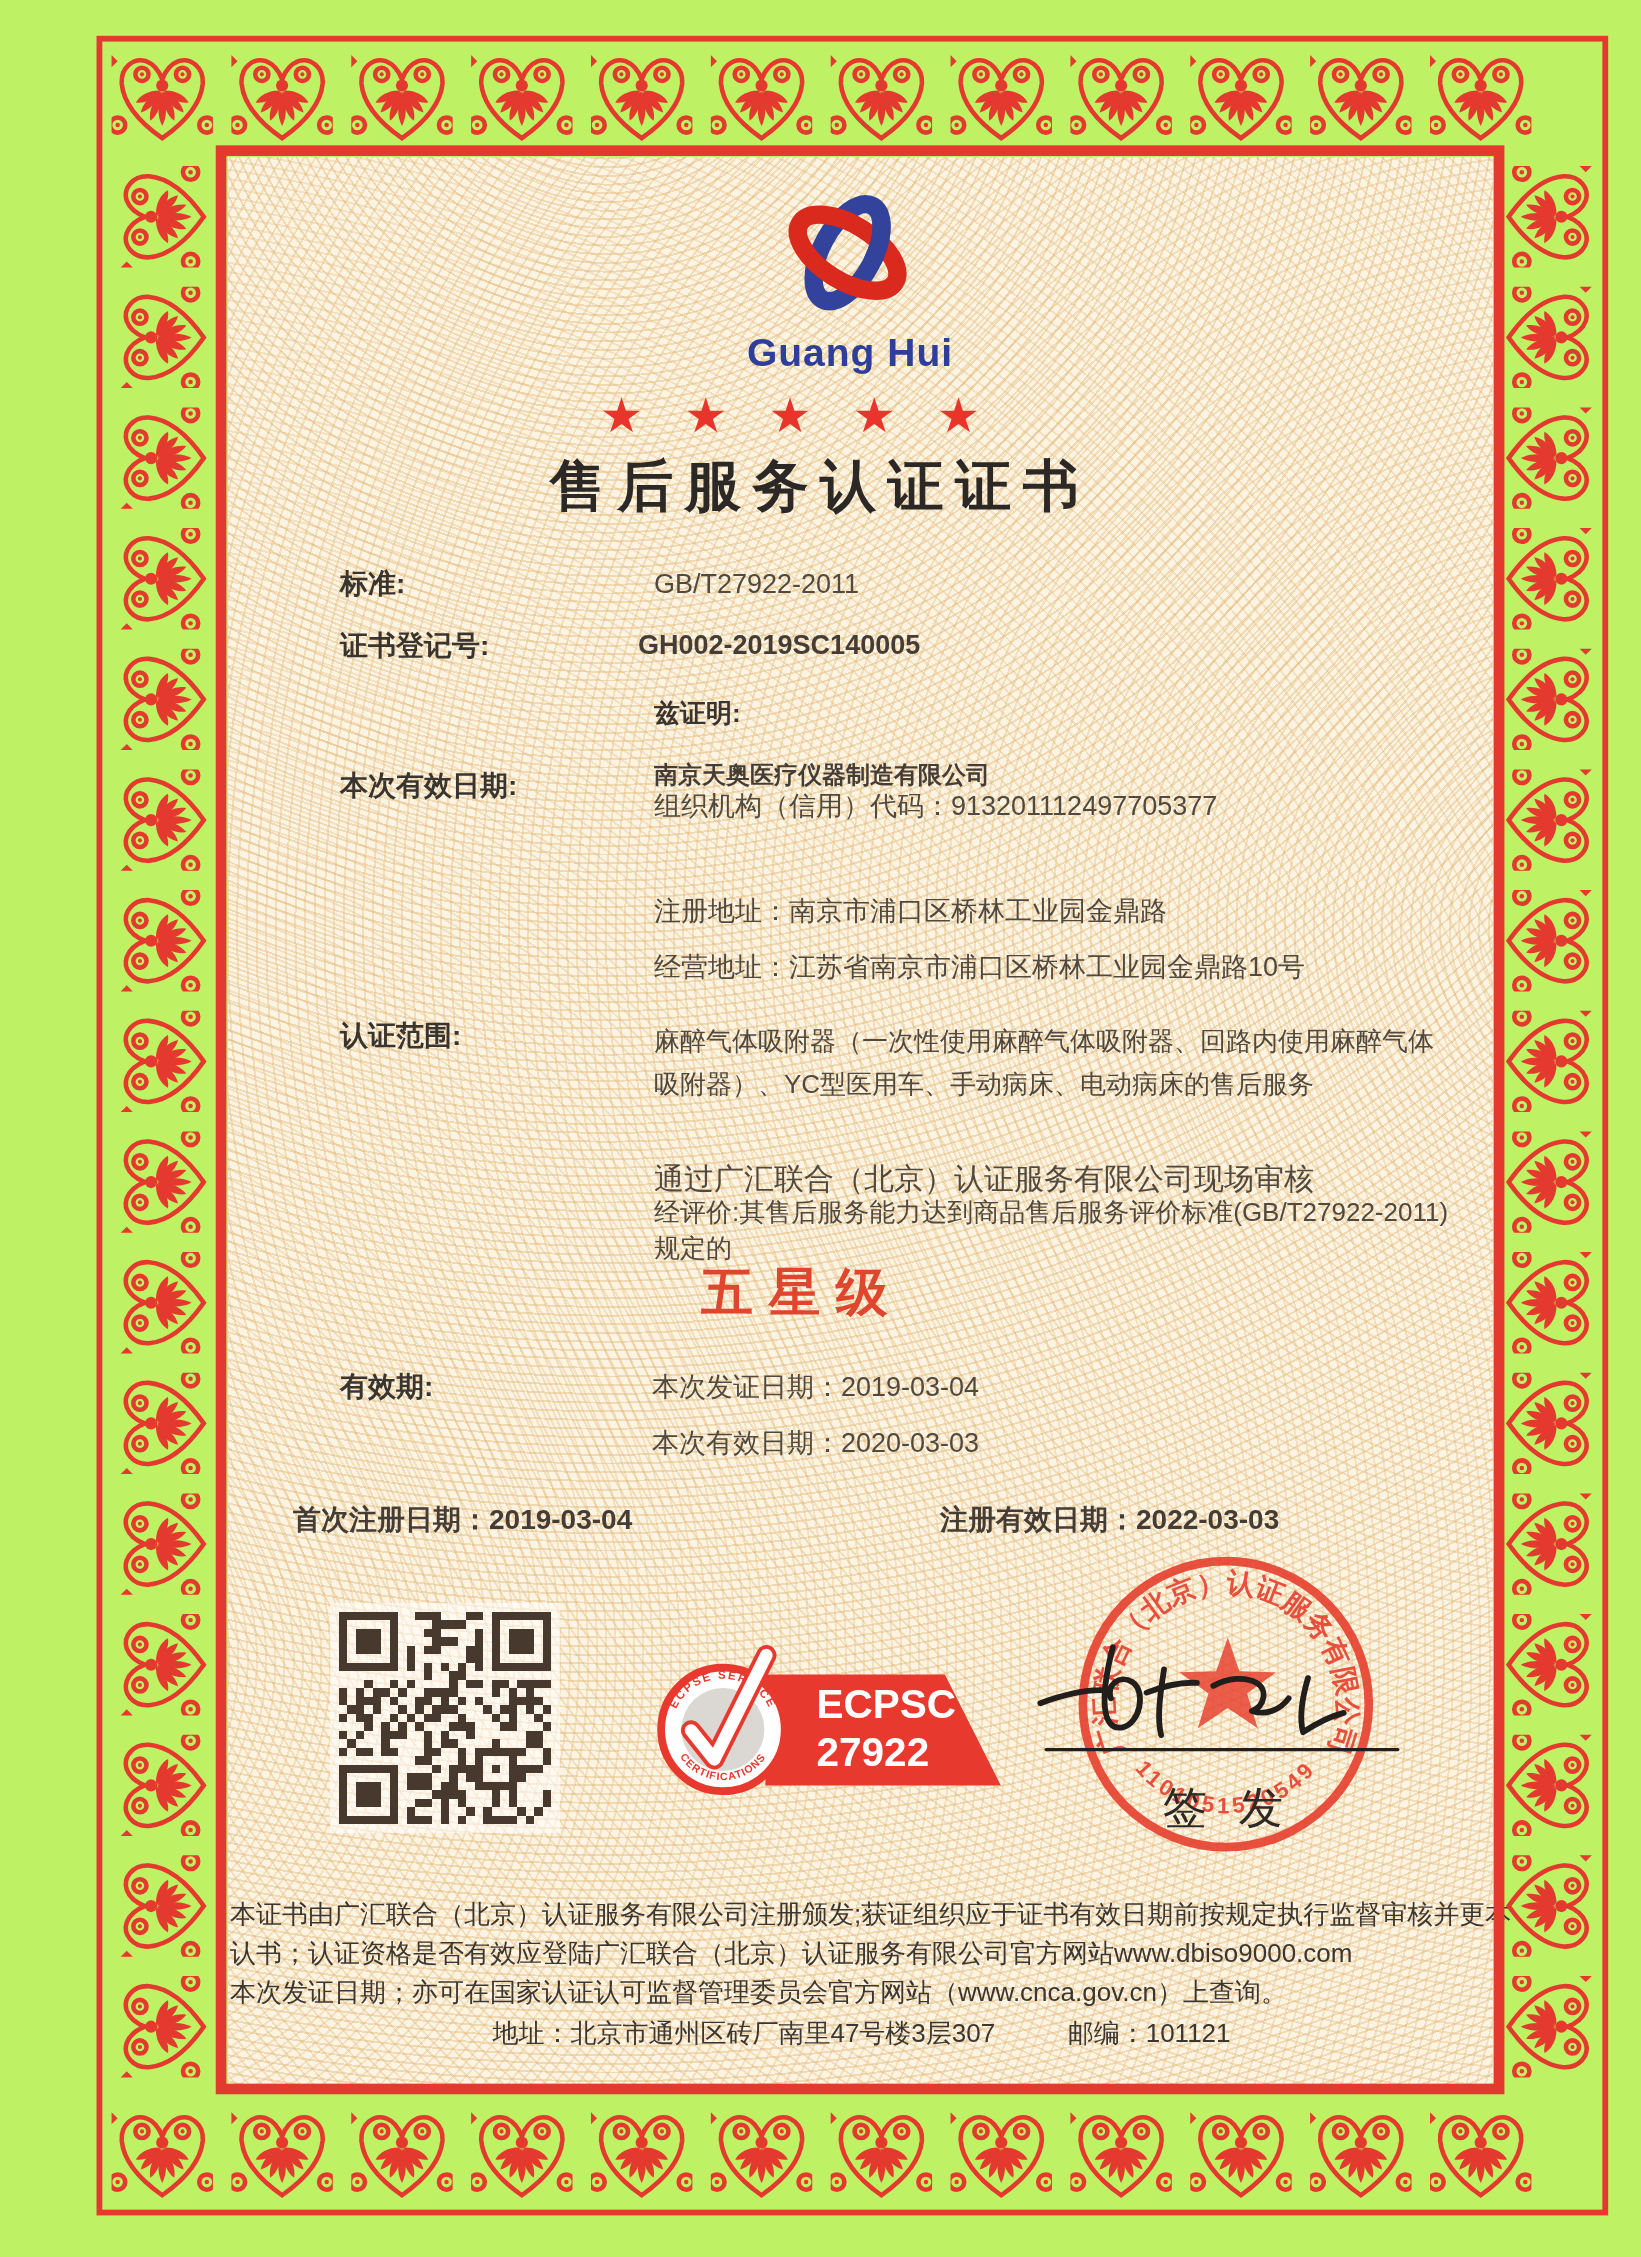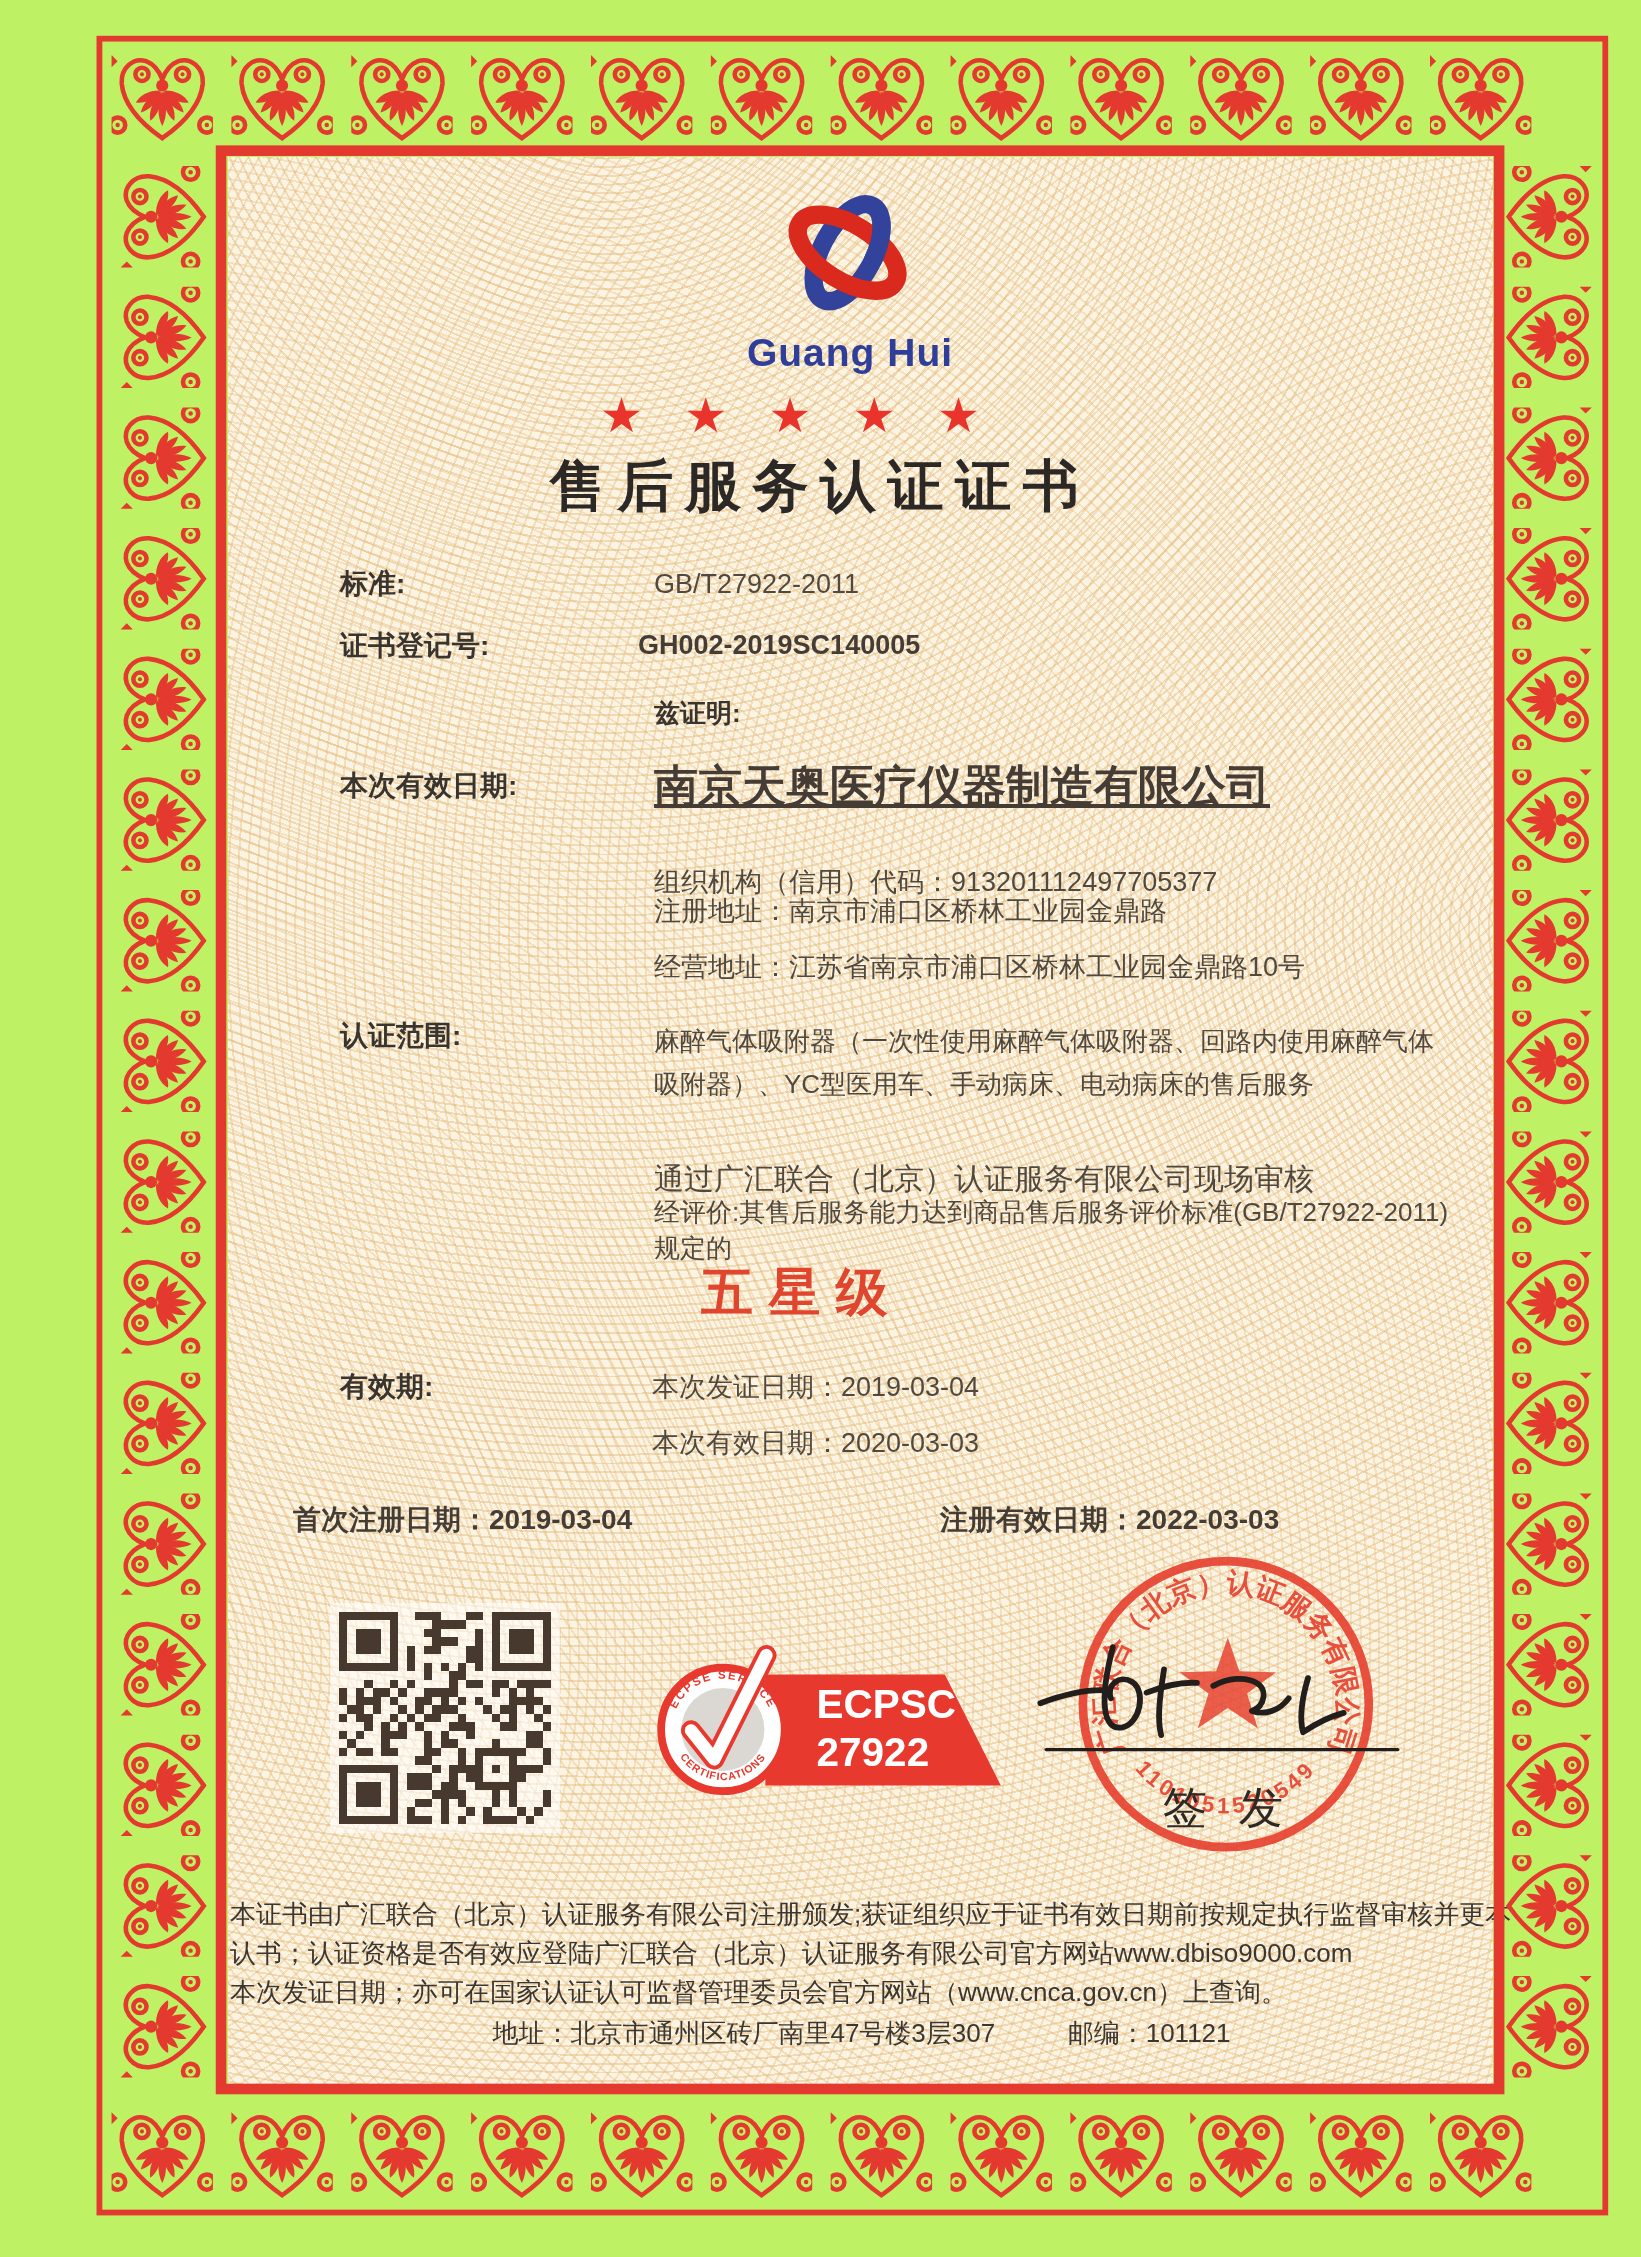--- a/index.html
+++ b/index.html
@@ -52,23 +52,23 @@
 
   <div class="abs label" style="left:340px;top:568px;">标准:</div>
   <div class="abs value" style="left:654px;top:569px;">GB/T27922-2011</div>
 
   <div class="abs label" style="left:340px;top:630px;">证书登记号:</div>
   <div class="abs value valbold" style="left:638px;top:630px;">GH002-2019SC140005</div>
 
   <div class="abs label" style="left:654px;top:699px;font-size:26px;">兹证明:</div>
 
   <div class="abs label" style="left:340px;top:770px;">本次有效日期:</div>
-  <div class="abs valbold" style="left:654px;top:761px;font-size:44px;text-decoration:underline;">南京天奥医疗仪器制造有限公司</div>
-
-  <div class="abs value" style="left:654px;top:867px;">组织机构（信用）代码：913201112497705377</div>
+  <div class="abs valbold" style="left:654px;top:761px;font-size:24px;">南京天奥医疗仪器制造有限公司</div>
+
+  <div class="abs value" style="left:654px;top:791px;">组织机构（信用）代码：913201112497705377</div>
   <div class="abs value" style="left:654px;top:896px;">注册地址：南京市浦口区桥林工业园金鼎路</div>
   <div class="abs value" style="left:654px;top:952px;">经营地址：江苏省南京市浦口区桥林工业园金鼎路10号</div>
 
   <div class="abs label" style="left:340px;top:1020px;">认证范围:</div>
   <div class="abs value" style="left:654px;top:1020px;width:782px;white-space:normal;line-height:43px;font-size:26px;">麻醉气体吸附器（一次性使用麻醉气体吸附器、回路内使用麻醉气体吸附器）、YC型医用车、手动病床、电动病床的售后服务</div>
 
   <div class="abs value" style="left:654px;top:1162px;font-size:30px;">通过广汇联合（北京）认证服务有限公司现场审核</div>
   <div class="abs value" style="left:654px;top:1198px;font-size:26px;">经评价:其售后服务能力达到商品售后服务评价标准(GB/T27922-2011)</div>
   <div class="abs value" style="left:654px;top:1234px;font-size:26px;">规定的</div>
 

